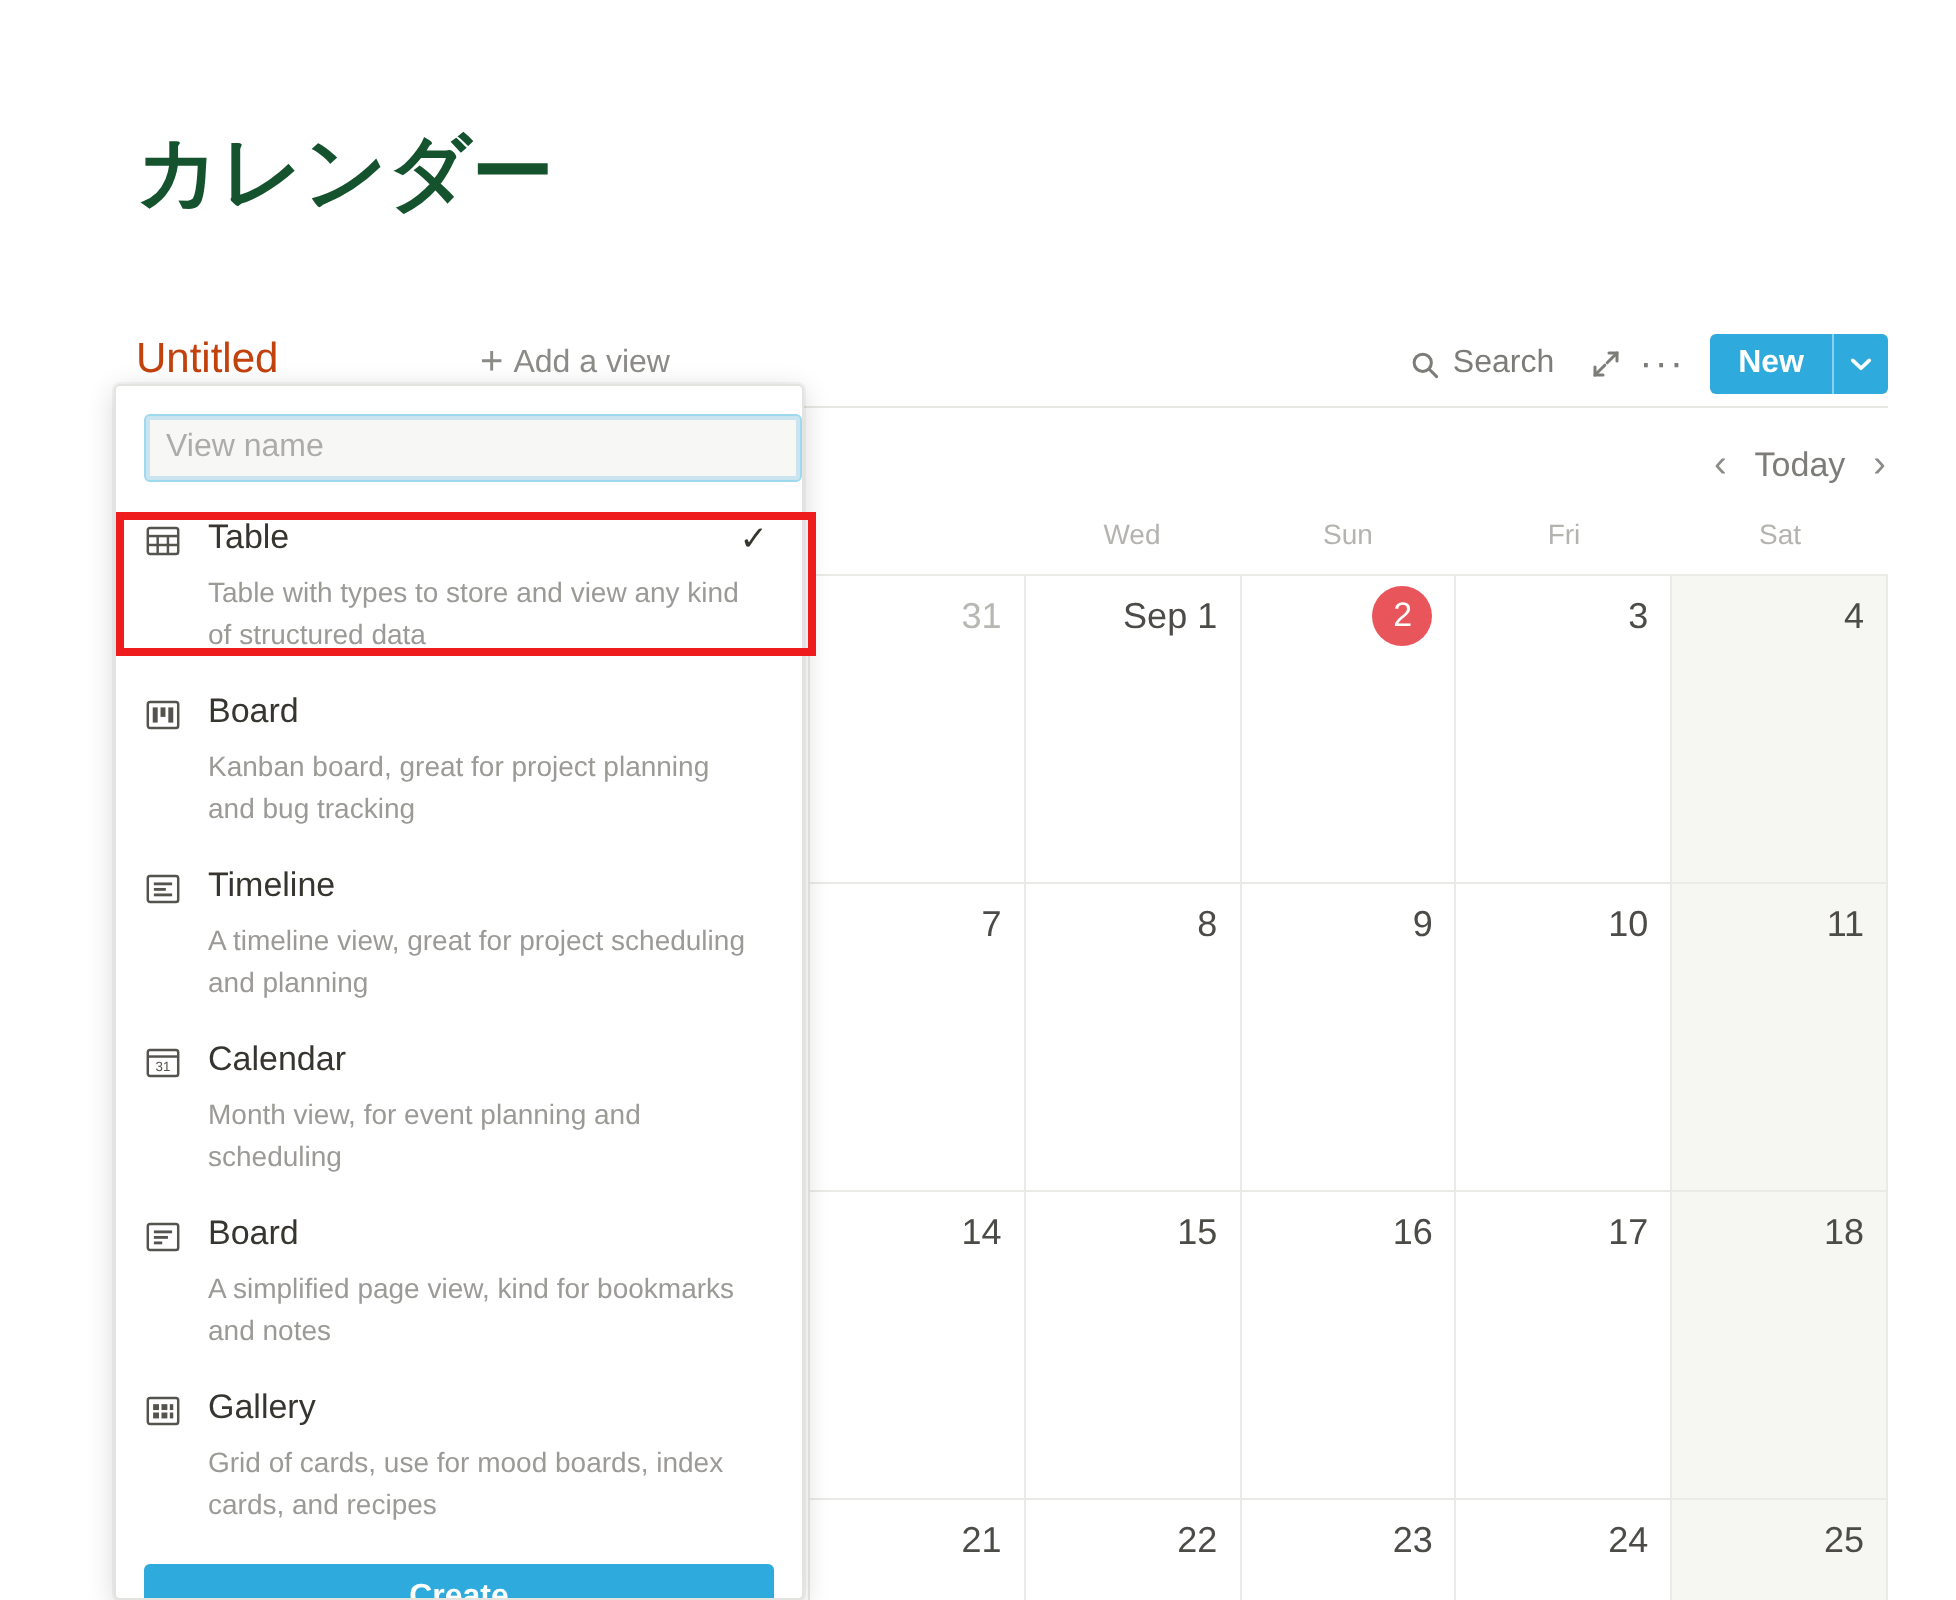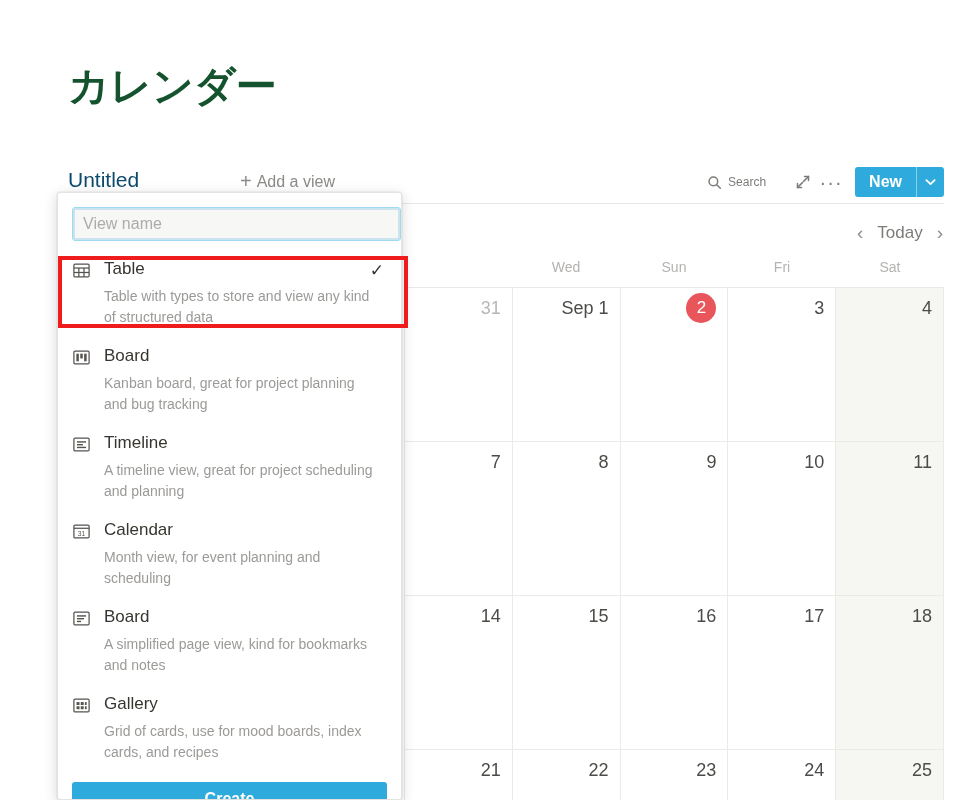--- a/index.html
+++ b/index.html
@@ -24,41 +24,41 @@
   }
 
   
   .viewbar {
     position: absolute;
     left: 68px; top: 166px;
     width: 876px; height: 36px;
   }
   .view-tab {
     position: absolute; left: 0; top: 0;
-    font-size: 21px; color: #0c4a6e;
+    font-size: 21px; color: #c2410c;
     line-height: 28px;
   }
   .add-view {
     position: absolute; left: 172px; top: 4px;
     font-size: 16px; color: #8c8b88;
     line-height: 22px;
   }
   .add-view .plus {
     font-size: 20px; color: #8c8b88;
     margin-right: 5px; vertical-align: -1px;
   }
   .toolbar-right {
     position: absolute; right: 0; top: 0;
     display: flex; align-items: center; gap: 0px;
     height: 32px;
   }
   .tb-search {
     display: flex; align-items: center; gap: 6px;
-    font-size: 12px; color: #7d7c79;
-    padding: 2px 8px; margin-right: 15px;
+    font-size: 16px; color: #7d7c79;
+    padding: 2px 8px; margin-right: 4px;
   }
   .tb-icon {
     display: flex; align-items: center; justify-content: center;
     width: 28px; height: 28px;
     color: #7d7c79;
   }
   .tb-icon.dots { font-size: 20px; letter-spacing: 1px; line-height: 10px; }
   .new-btn {
     display: flex; align-items: stretch;
     margin-left: 10px;

